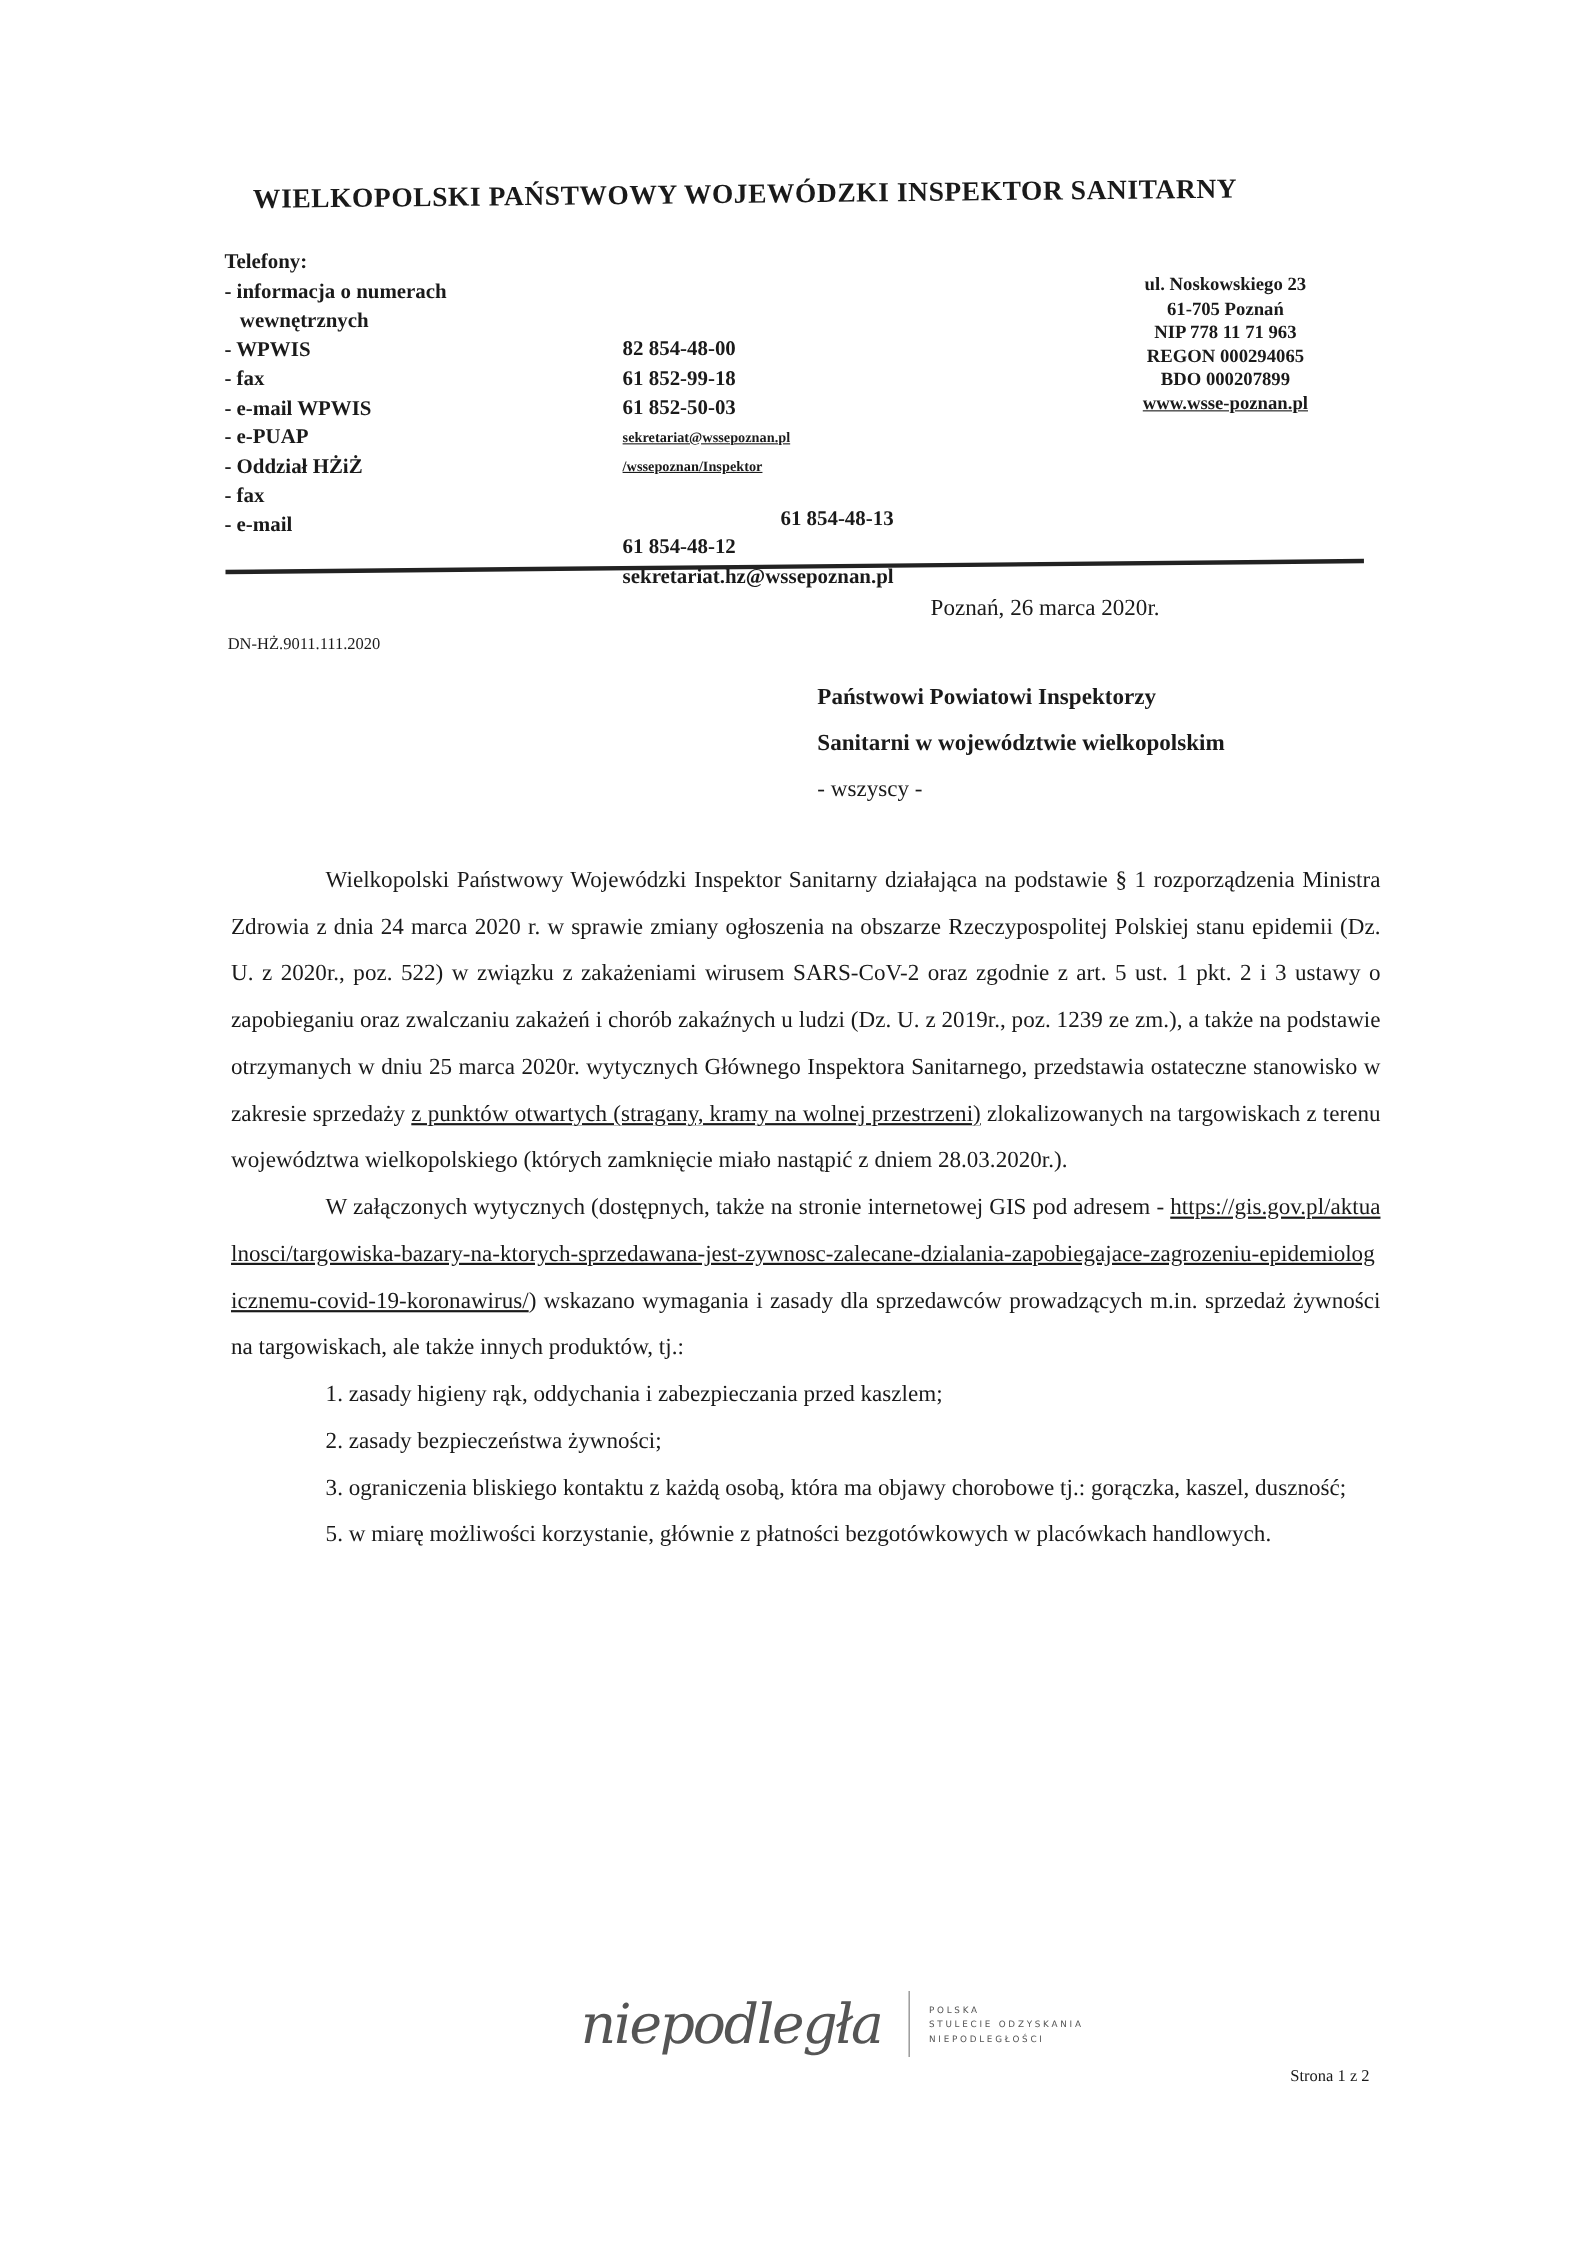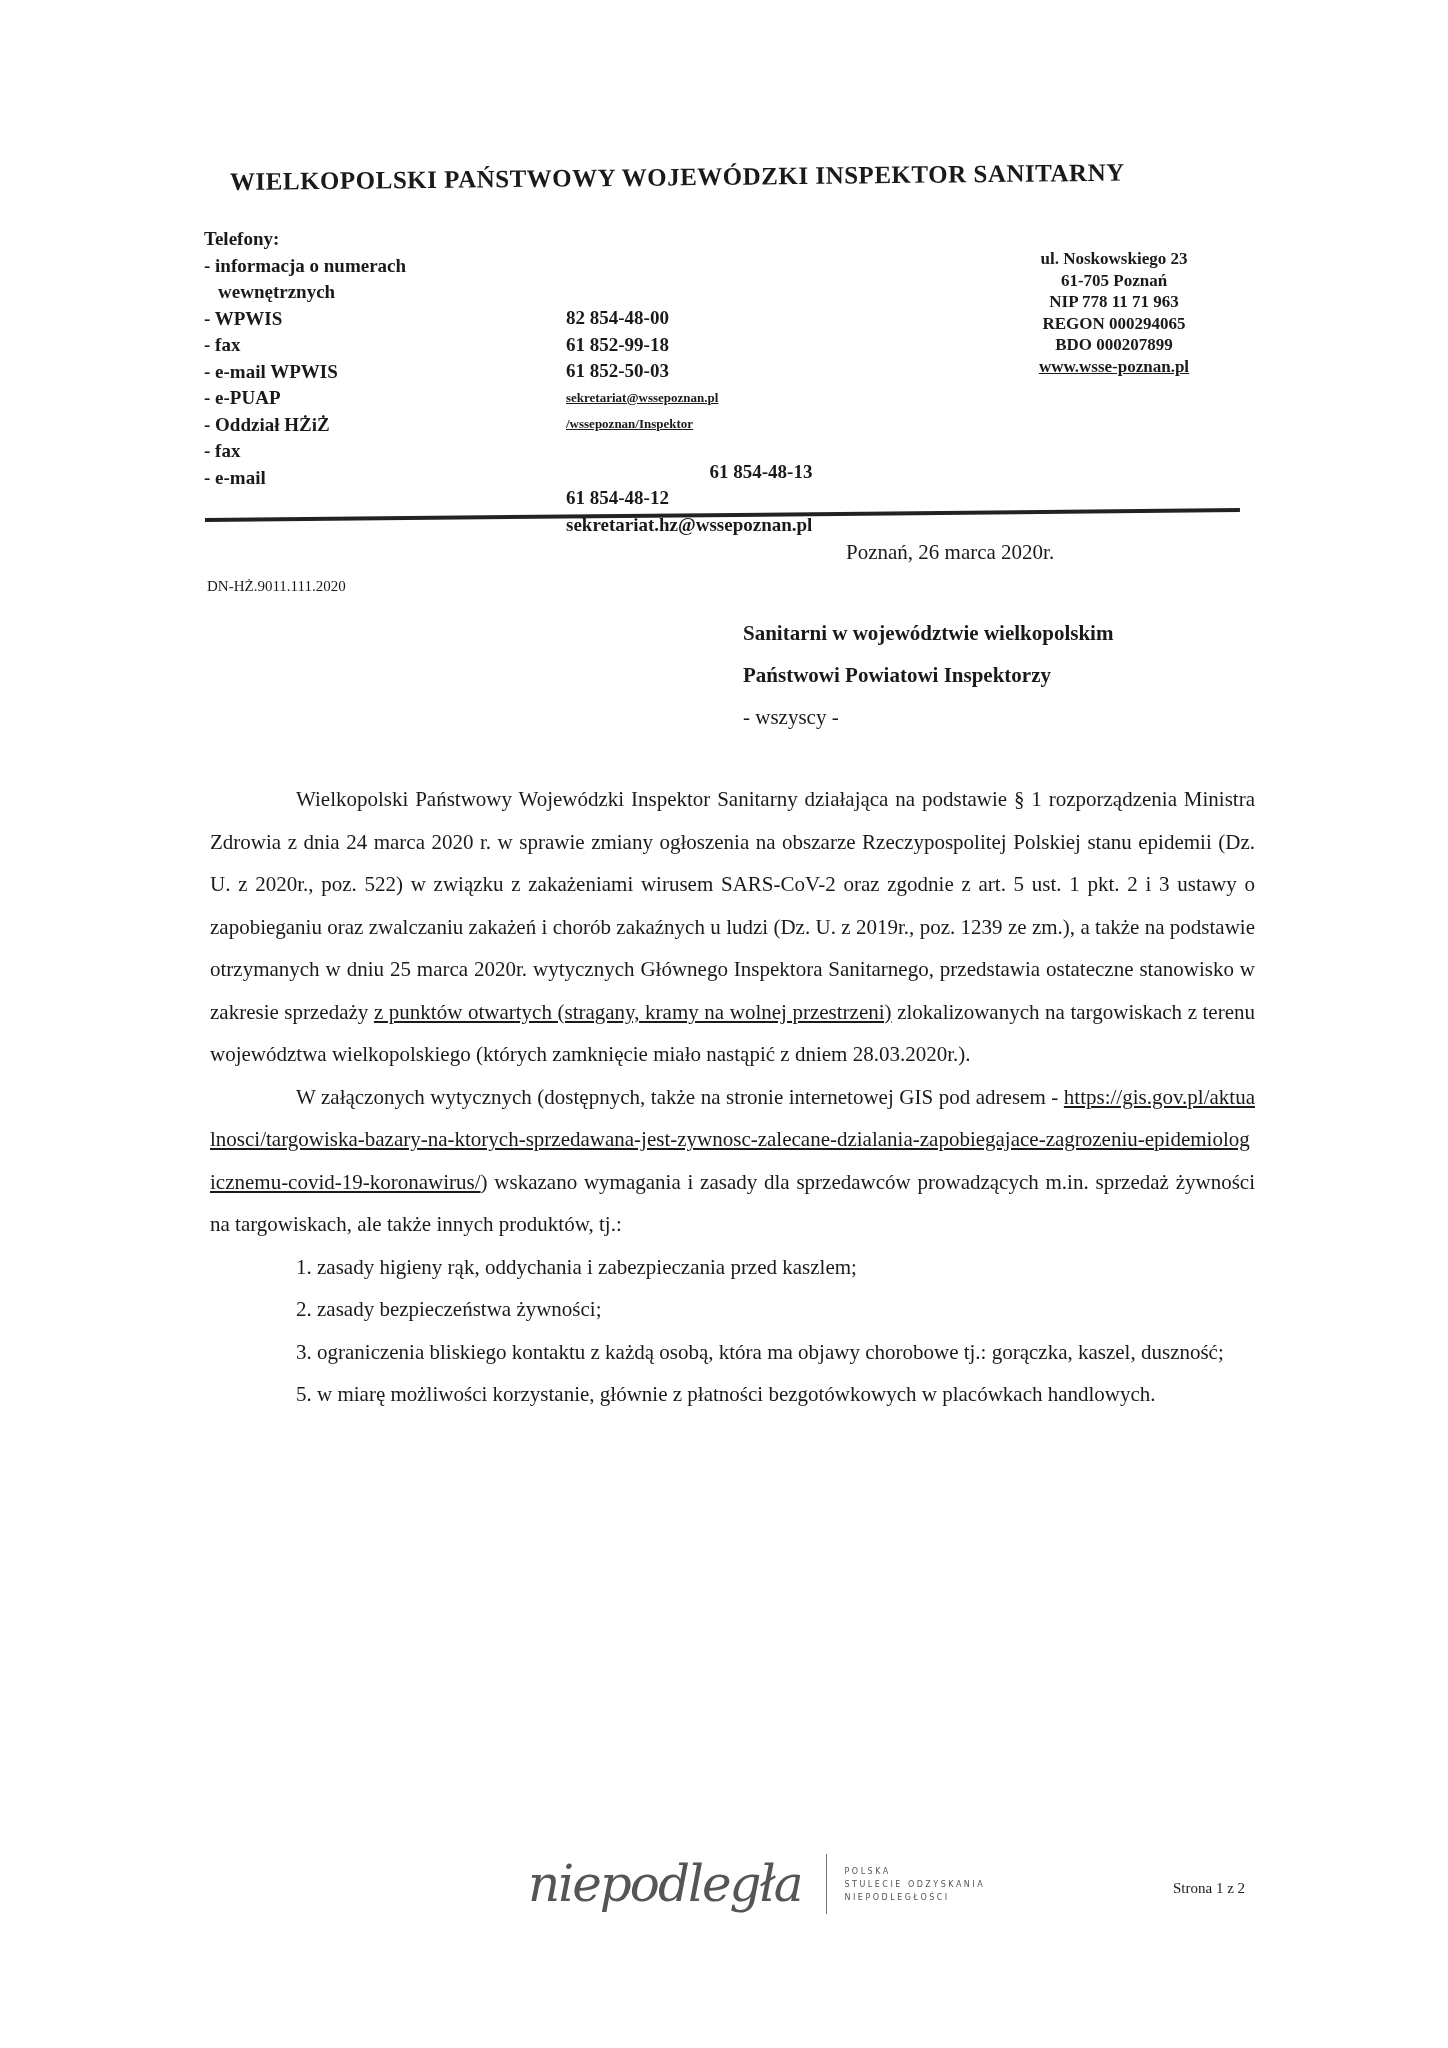--- a/index.html
+++ b/index.html
@@ -27,21 +27,21 @@
     .date { left: 846px; top: 540px; font-size: 21px; }
     .ref { left: 207px; top: 578px; font-size: 15px; text-align: right; }
     .addr { left: 743px; top: 612px; font-size: 21px; font-weight: bold; line-height: 42px; }
     .addr .normal { font-weight: normal; }
     .body-text {
       left: 210px; top: 778px; width: 1045px; font-size: 21px; line-height: 42.5px; text-align: justify;
     }
     .body-text p { margin: 0; text-indent: 86px; }
     .body-text .u { text-decoration: underline; }
     .list-item { text-indent: 90px; }
-    .logo { left: 528px; top: 1810px; margin-top: 44px; }
+    .logo { left: 528px; top: 1810px; }
     .logo-script {
       font-family: "DejaVu Serif", serif; font-style: italic; font-size: 50px; color: #555; letter-spacing: -2px;
       display: inline-block; vertical-align: middle;
     }
     .logo-sep { display: inline-block; width: 1px; height: 60px; background: #777; vertical-align: middle; margin: 0 14px 0 20px; }
     .logo-tag {
       display: inline-block; vertical-align: middle; font-family: "DejaVu Sans", sans-serif; font-size: 8px;
       letter-spacing: 2.5px; line-height: 13px; color: #555;
     }
     .page-num { left: 1173px; top: 1880px; font-size: 15px; }
@@ -83,22 +83,22 @@
   <div>BDO 000207899</div>
   <div class="u">www.wsse-poznan.pl</div>
 </div>
 
 <div class="abs rule"></div>
 
 <div class="abs date">Poznań, 26 marca 2020r.</div>
 <div class="abs ref">DN-HŻ.9011.111.2020</div>
 
 <div class="abs addr">
+  <div>Państwowi Powiatowi Inspektorzy</div>
   <div>Sanitarni w województwie wielkopolskim</div>
-  <div>Państwowi Powiatowi Inspektorzy</div>
   <div class="normal">- wszyscy -</div>
 </div>
 
 <div class="abs body-text">
   <p><span>Wielkopolski Państwowy Wojewódzki Inspektor Sanitarny działająca na podstawie § 1 rozporządzenia Ministra Zdrowia z dnia 24 marca 2020 r. w sprawie zmiany ogłoszenia na obszarze Rzeczypospolitej Polskiej stanu epidemii (Dz. U. z 2020r., poz. 522) w związku z zakażeniami wirusem SARS-CoV-2 oraz zgodnie z art. 5 ust. 1 pkt. 2 i 3 ustawy o zapobieganiu oraz zwalczaniu zakażeń i chorób zakaźnych u ludzi (Dz. U. z 2019r., poz. 1239 ze zm.), a także na podstawie otrzymanych w dniu 25 marca 2020r. wytycznych Głównego Inspektora Sanitarnego, przedstawia ostateczne stanowisko w zakresie sprzedaży </span><span class="u">z punktów otwartych (stragany, kramy na wolnej przestrzeni)</span><span> zlokalizowanych na targowiskach z terenu województwa wielkopolskiego (których zamknięcie miało nastąpić z dniem 28.03.2020r.).</span></p>
   <p><span>W załączonych wytycznych (dostępnych, także na stronie internetowej GIS pod adresem - </span><span class="u" style="word-break: break-all;">https://gis.gov.pl/aktualnosci/targowiska-bazary-na-ktorych-sprzedawana-jest-zywnosc-zalecane-dzialania-zapobiegajace-zagrozeniu-epidemiologicznemu-covid-19-koronawirus/</span><span>) wskazano wymagania i zasady dla sprzedawców prowadzących m.in. sprzedaż żywności na targowiskach, ale także innych produktów, tj.:</span></p>
   <p class="list-item">1. zasady higieny rąk, oddychania i zabezpieczania przed kaszlem;</p>
   <p class="list-item">2. zasady bezpieczeństwa żywności;</p>
   <p class="list-item">3. ograniczenia bliskiego kontaktu z każdą osobą, która ma objawy chorobowe tj.: gorączka, kaszel, duszność;</p>
   <p class="list-item">5. w miarę możliwości korzystanie, głównie z płatności bezgotówkowych w placówkach handlowych.</p>

